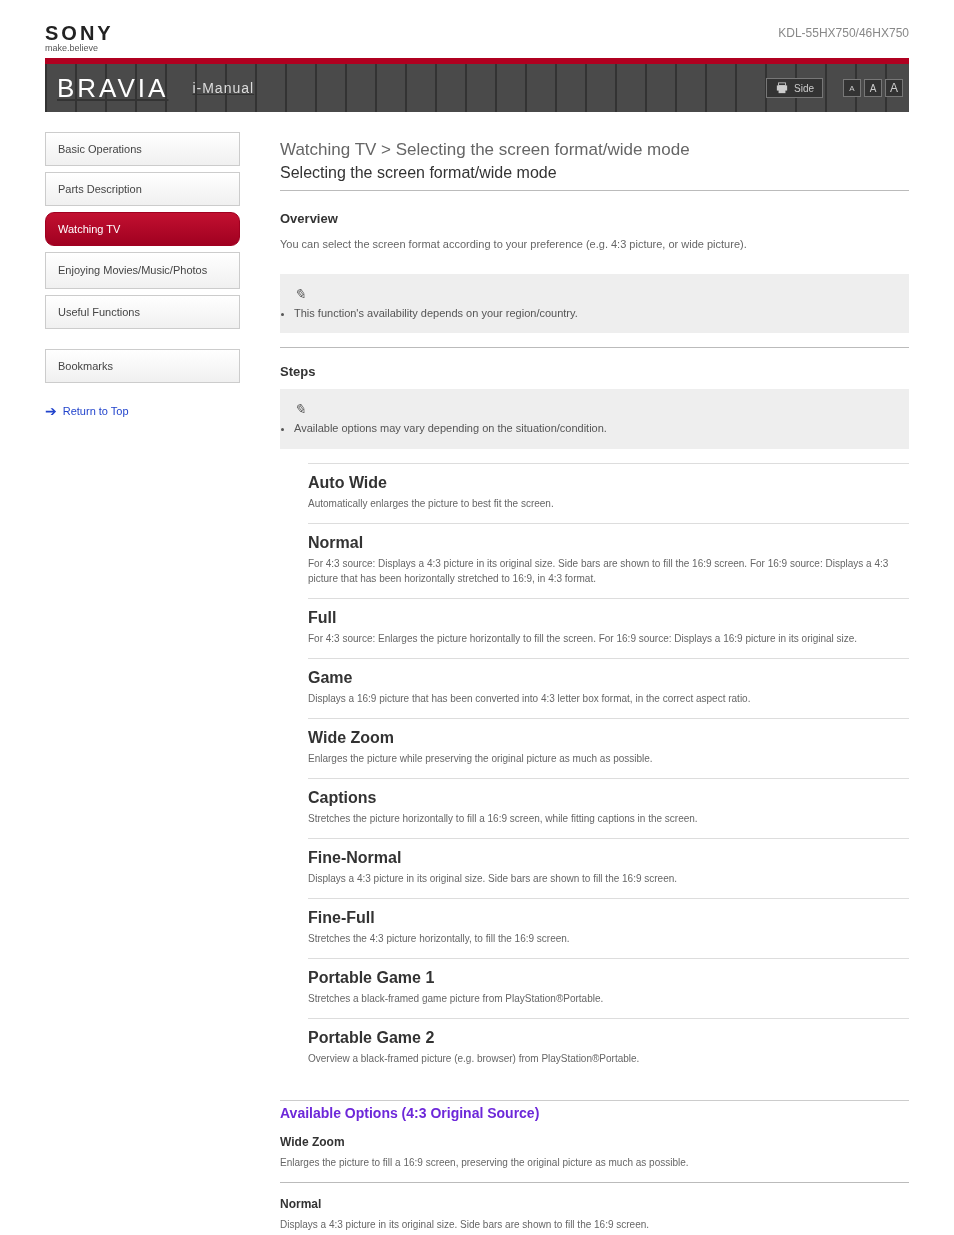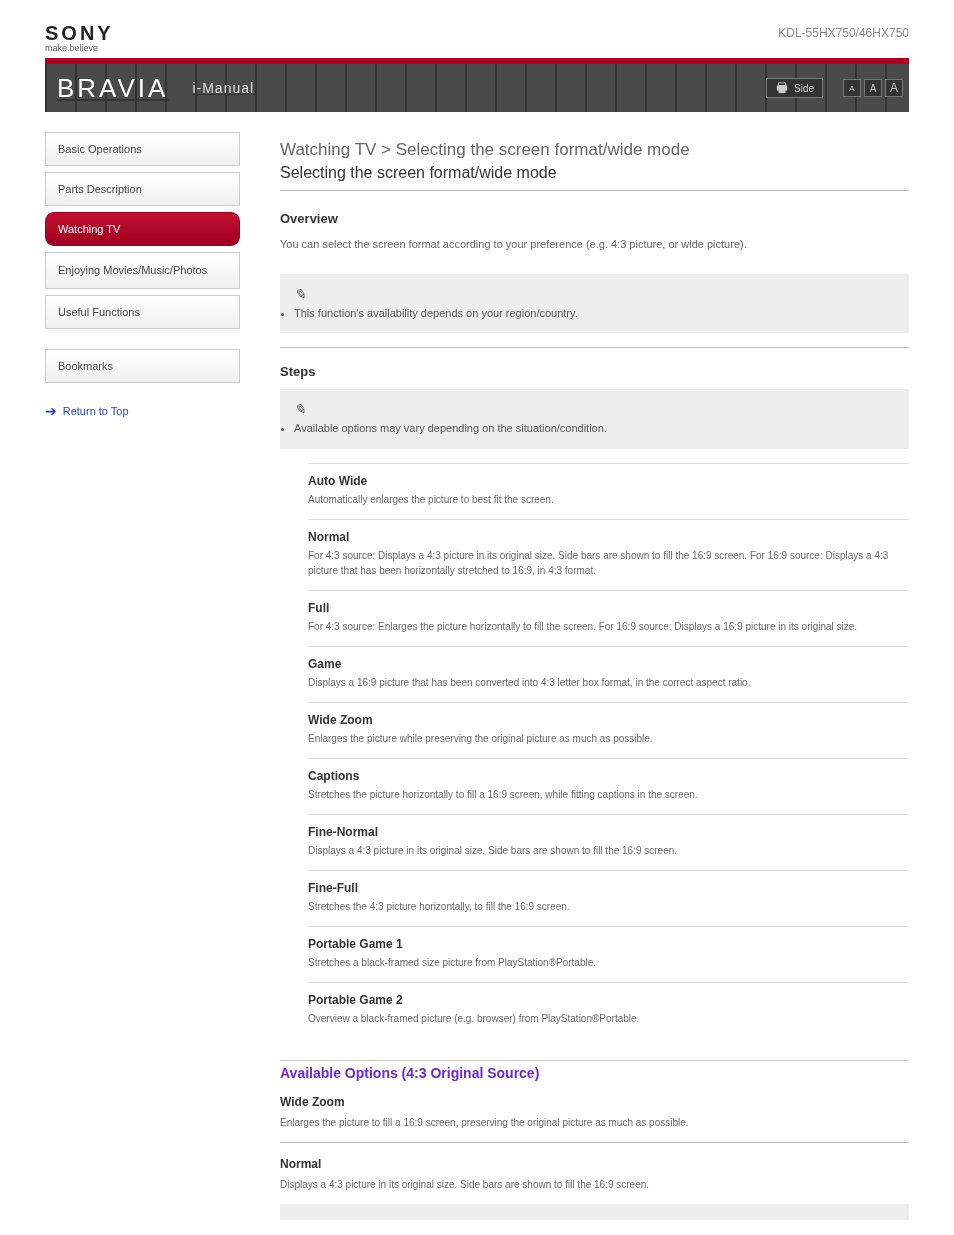--- a/index.html
+++ b/index.html
@@ -46,21 +46,21 @@
     .content { flex: 1; padding-top: 8px; }
     .breadcrumb { font-size: 17px; color: #666; margin-bottom: 4px; }
     .page-title { font-size: 16px; font-weight: normal; color: #333; border-bottom: 1px solid #bbb; padding-bottom: 8px; margin-bottom: 20px; }
     .section-title { font-size: 13px; font-weight: bold; color: #333; margin: 16px 0 10px 0; }
     .body-text { font-size: 11px; color: #666; margin-bottom: 21px; line-height: 1.5; }
     .note-box { background: #eee; padding: 10px 14px 12px 14px; margin: 8px 0 14px 0; font-size: 11px; color: #555; line-height: 1.5; }
     .note-icon { display: inline-block; font-style: italic; font-family: Georgia, serif; font-size: 14px; margin-right: 2px; }
 
     .sub-block { border-top: 1px solid #ddd; padding: 10px 0 12px 0; margin-left: 28px; }
     .sub-block:first-of-type { border-top: none; }
-    .sub-title { font-size: 12px; font-weight: bold; color: #333; margin-bottom: 4px; }
+    .sub-title { font-size: 16px; font-weight: bold; color: #333; margin-bottom: 4px; }
     .sub-text { font-size: 10px; color: #666; line-height: 1.5; }
 
     .h3-title { font-size: 14px; font-weight: bold; color: #6d28d9; border-top: 1px solid #ccc; padding-top: 4px; margin-top: 22px; }
     .h3-sub { font-size: 12px; font-weight: bold; color: #333; margin: 14px 0 6px 0; }
 
     .divider-strong { border-top: 1px solid #bbb; margin: 6px 0 0 0; }
 
     .print-icon-svg { width: 14px; height: 12px; }
   </style>
 </head>
@@ -169,21 +169,21 @@
     <div class="sub-block">
       <div class="sub-title">Fine-Normal</div>
       <div class="sub-text">Displays a 4:3 picture in its original size. Side bars are shown to fill the 16:9 screen.</div>
     </div>
     <div class="sub-block">
       <div class="sub-title">Fine-Full</div>
       <div class="sub-text">Stretches the 4:3 picture horizontally, to fill the 16:9 screen.</div>
     </div>
     <div class="sub-block">
       <div class="sub-title">Portable Game 1</div>
-      <div class="sub-text">Stretches a black-framed size picture from PlayStation®Portable.</div>
+      <div class="sub-text">Stretches a black-framed game picture from PlayStation®Portable.</div>
     </div>
     <div class="sub-block">
       <div class="sub-title">Portable Game 2</div>
       <div class="sub-text">Overview a black-framed picture (e.g. browser) from PlayStation®Portable.</div>
     </div>
 
     <div class="h3-title">Available Options (4:3 Original Source)</div>
 
     <div class="h3-sub">Wide Zoom</div>
     <div class="sub-text" style="margin-bottom:12px;">Enlarges the picture to fill a 16:9 screen, preserving the original picture as much as possible.</div>

